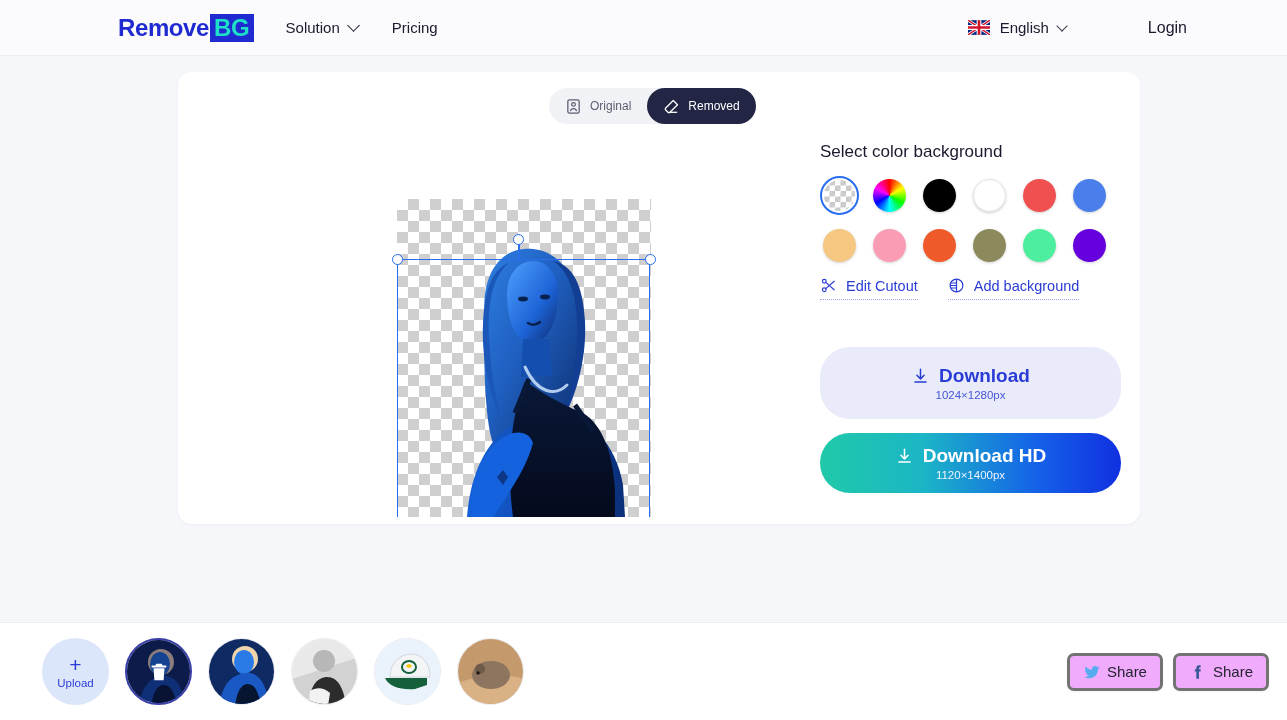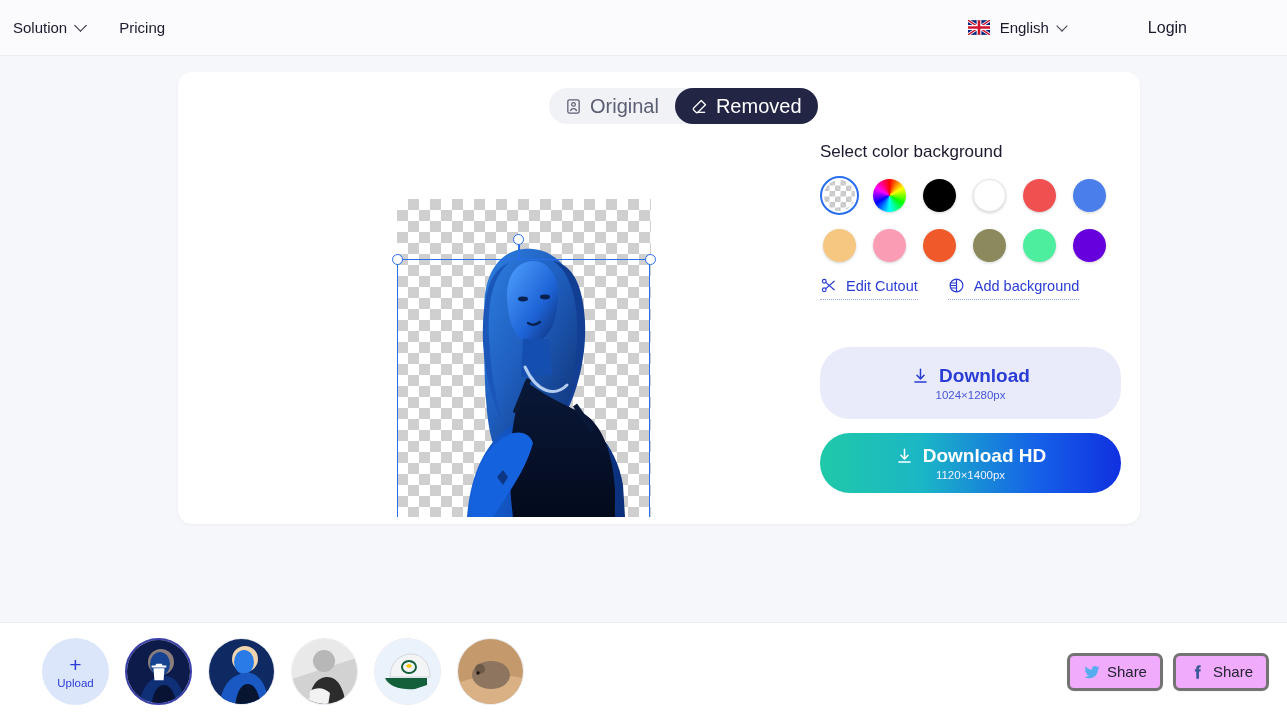--- a/index.html
+++ b/index.html
@@ -22,21 +22,21 @@
   .logo { display: flex; align-items: center; margin-left: 118px; }
   .logo-remove {
     font-size: 24px; font-weight: bold; color: #1f2bd0;
     letter-spacing: -0.4px;
   }
   .logo-bg {
     font-size: 24px; font-weight: bold; color: #1ee0c8;
     background: #1f2bd0; padding: 0 4px; margin-left: 1px;
     letter-spacing: -0.2px;
   }
-  .nav { display: flex; align-items: center; margin-left: 13px; }
+  .nav { display: flex; align-items: center; margin-left: 32px; }
   .nav-item {
     font-size: 15px; color: #1a1a2e; margin-right: 34px;
     display: flex; align-items: center; cursor: pointer;
   }
   .chev {
     display: inline-block; width: 9px; height: 9px;
     border-right: 1.6px solid #1a1a2e; border-bottom: 1.6px solid #1a1a2e;
     transform: rotate(45deg); margin-left: 9px; margin-top: -4px;
   }
   .header-right {
@@ -61,21 +61,21 @@
   }
 
   
   .toggle {
     position: absolute; left: 371px; top: 16px;
     height: 36px; background: #f1f2f5; border-radius: 18px;
     display: flex; align-items: center; padding: 0;
   }
   .toggle-seg {
     height: 36px; border-radius: 18px; display: flex; align-items: center;
-    padding: 0 16px; font-size: 20px; cursor: pointer;
+    padding: 0 16px; font-size: 12px; cursor: pointer;
   }
   .toggle-seg .ticon { margin-right: 8px; display: flex; }
   .seg-inactive { color: #5b5f73; }
   .seg-active { background: #222543; color: #fff; font-weight: 500; }
 
   
   .preview {
     position: absolute; left: 219px; top: 127px;
     width: 254px; height: 318px;
     background-image:
@@ -197,20 +197,24 @@
   }
   .share-btn .sicon { margin-right: 6px; display: flex; }
   .share-label { font-size: 15px; color: #23242e; }
 </style>
 </head>
 <body>
 
 <div id="app">
 
   <div class="header">
+    <div class="logo">
+      <span class="logo-remove">Remove</span>
+        <span class="logo-bg">BG</span>
+    </div>
 
     <div class="nav">
       <div class="nav-item">
         <span>Solution</span>
         <span class="chev"></span>
       </div>
       <div class="nav-item">
         <span>Pricing</span>
       </div>
     </div>

